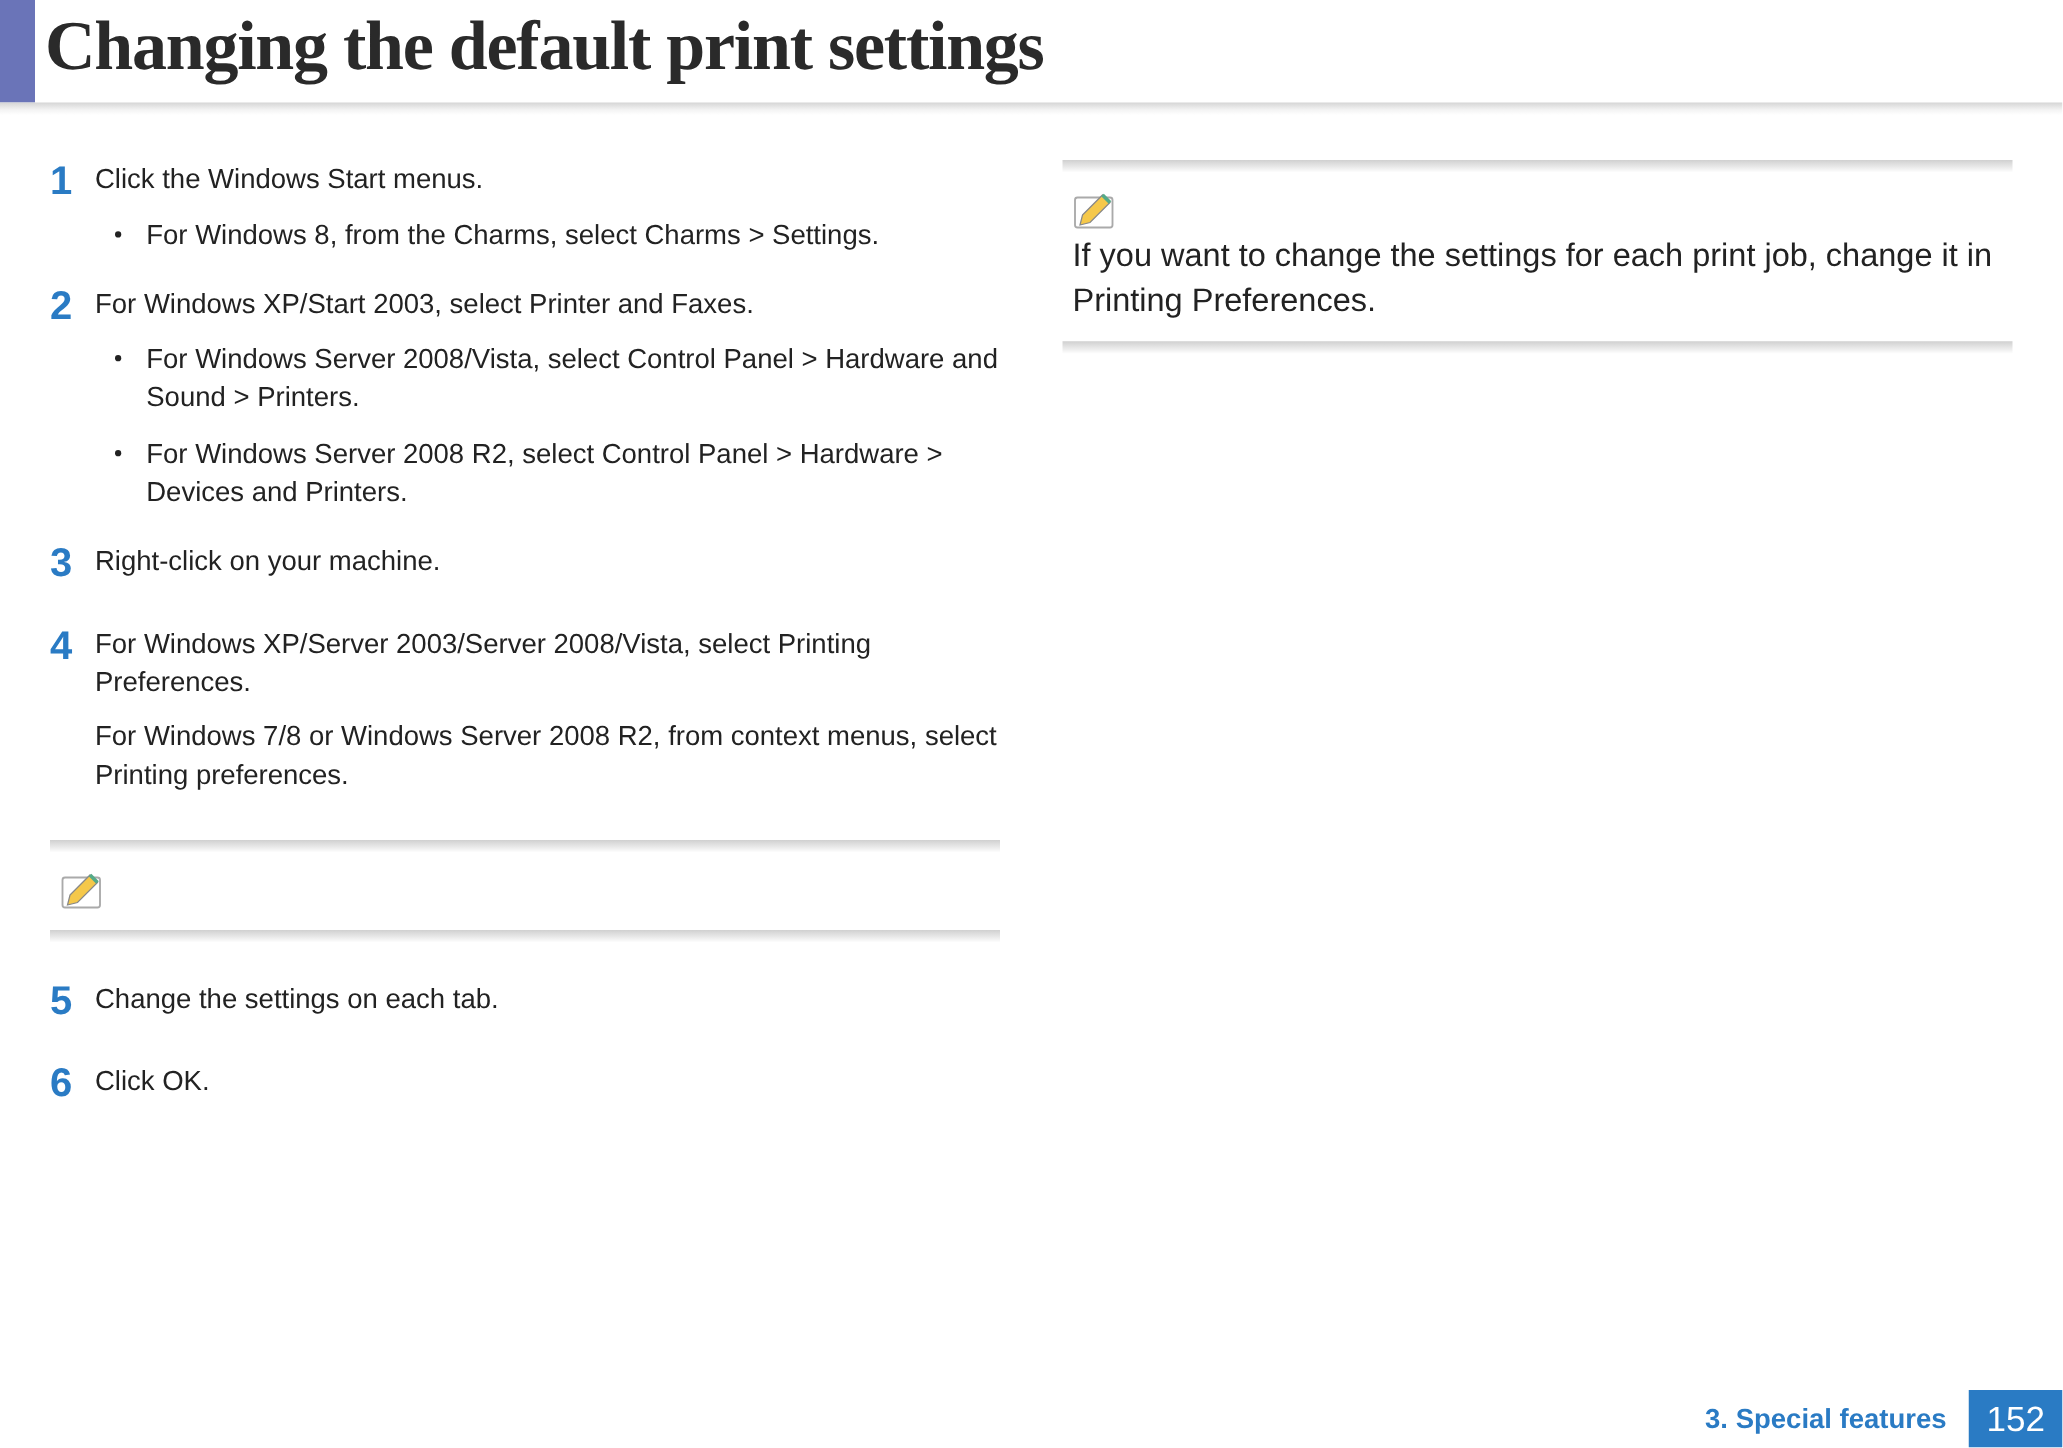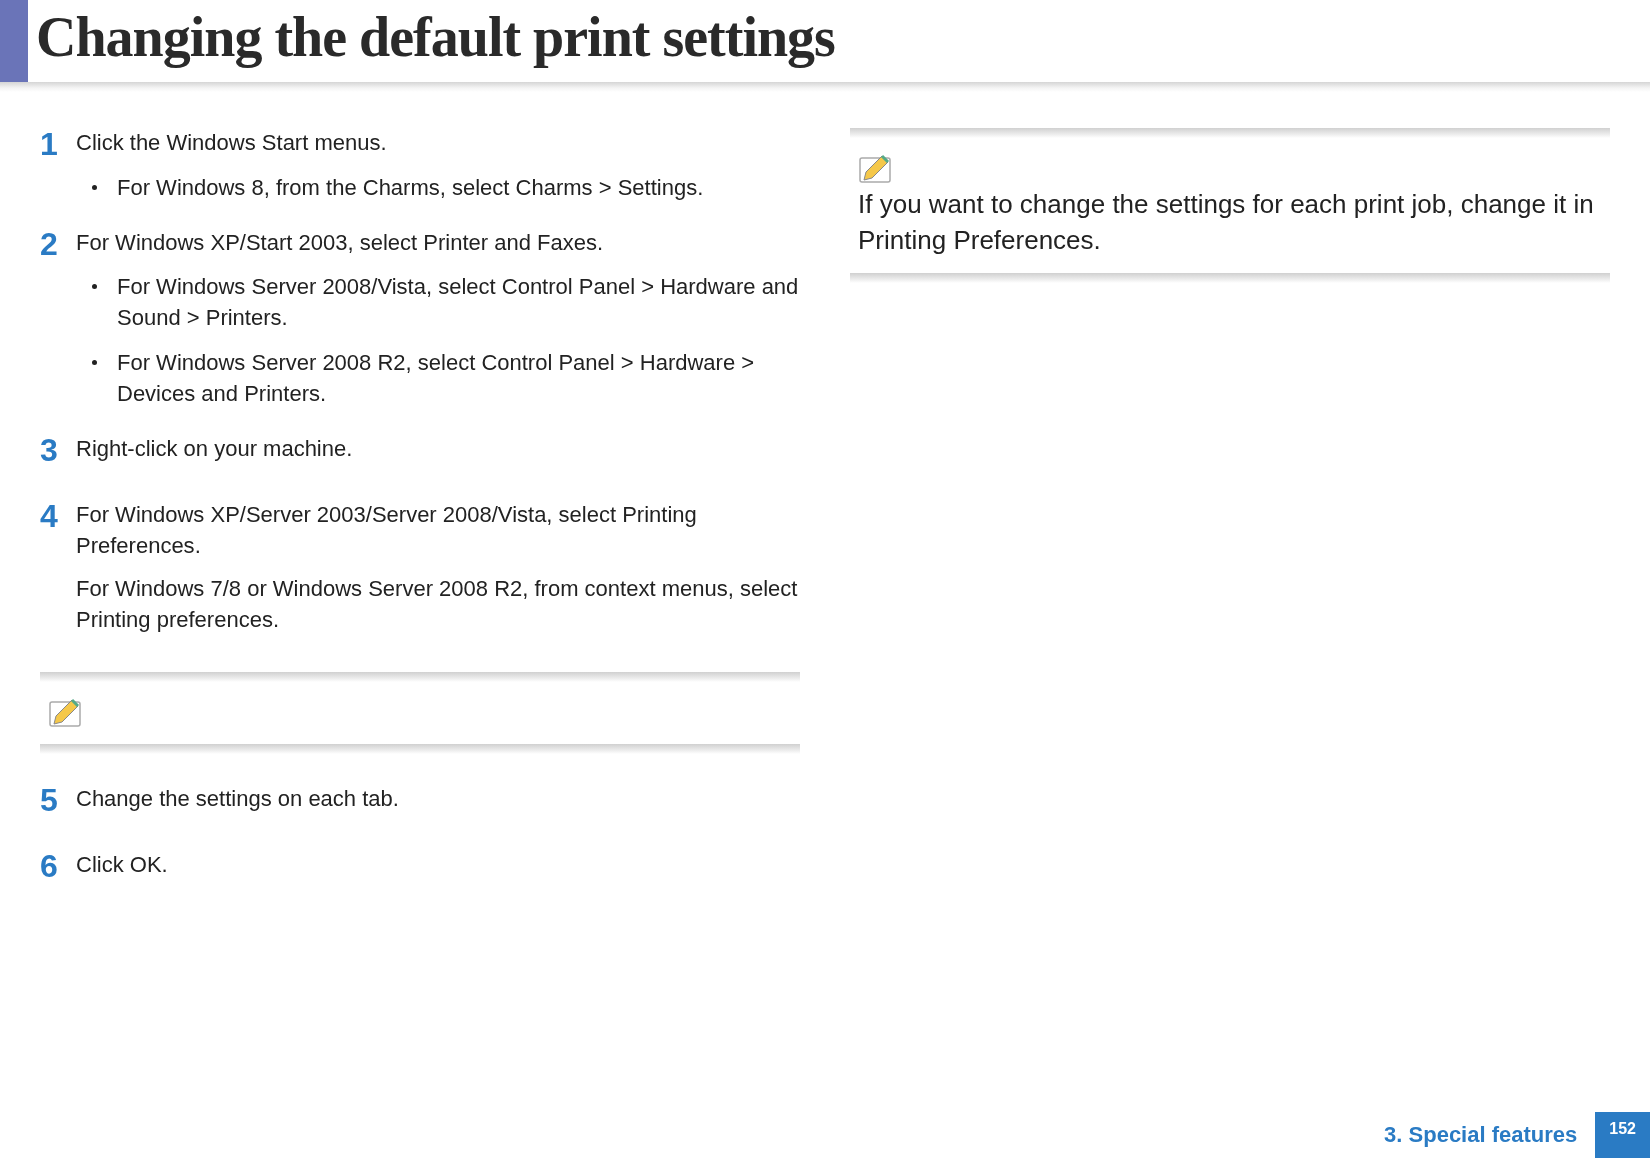--- a/index.html
+++ b/index.html
@@ -123,22 +123,22 @@
   }
   .footer-chapter {
     color: #2a7bc4;
     font-size: 22px;
     font-weight: 700;
     padding: 10px 18px;
   }
   .footer-page {
     background: #2a7bc4;
     color: #fff;
-    font-size: 16px;
-    font-weight: 700;
+    font-size: 28px;
+    font-weight: 400;
     padding: 8px 14px;
   }
 </style>
 </head>
 <body>
 
 <div class="header">
   <div class="header-accent"></div>
   <div class="header-title">Changing the default print settings</div>
   <div class="header-divider"></div>

